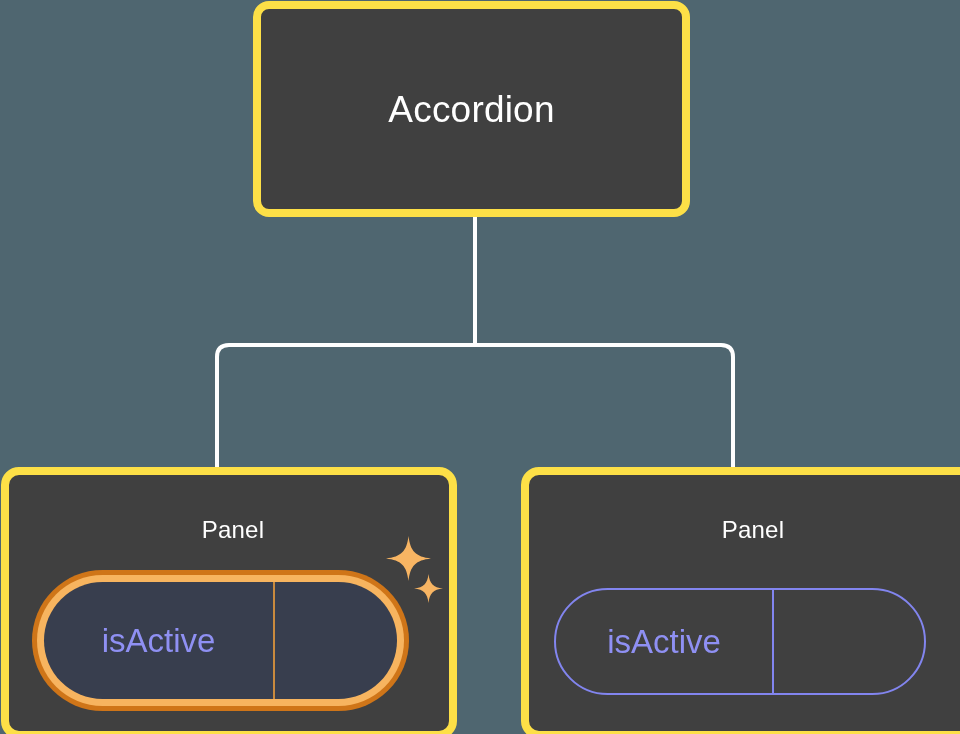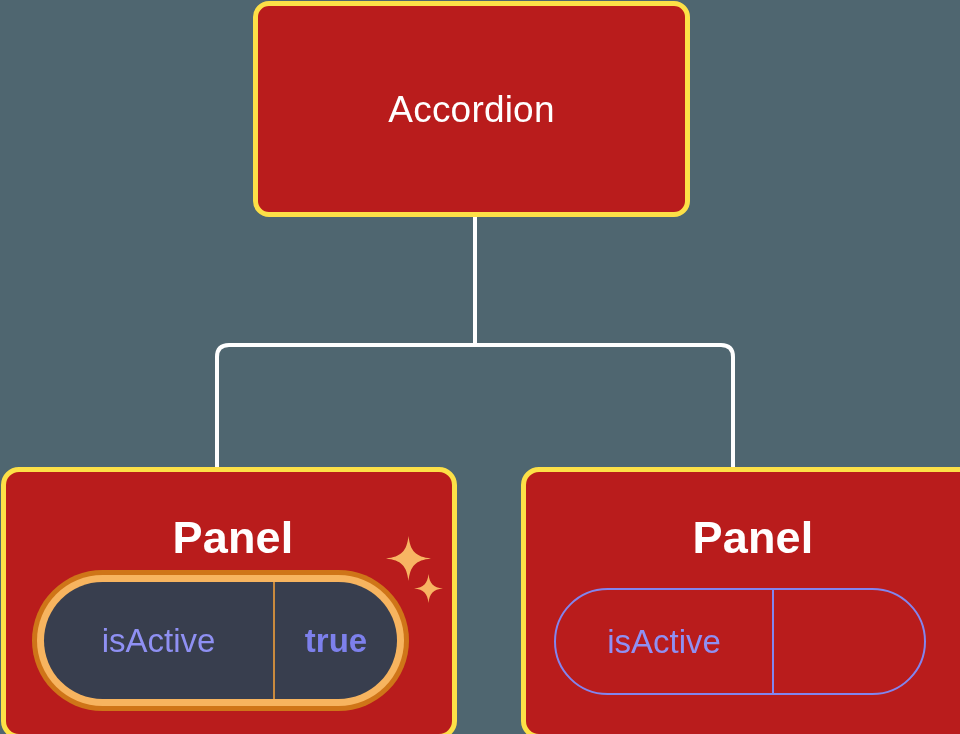--- a/index.html
+++ b/index.html
@@ -30,22 +30,22 @@
     top: 0;
     width: 960px;
     height: 734px;
     pointer-events: none;
   }
 
   
   .node {
     position: absolute;
     box-sizing: border-box;
-    background: #b91c1c;
-    border: 5px solid #fde047;
+    background: #404040;
+    border: 8px solid #fde047;
     border-radius: 16px;
     display: flex;
     flex-direction: column;
     align-items: center;
   }
 
   .node-root {
     left: 253px;
     top: 1px;
     width: 437px;
@@ -66,22 +66,22 @@
     width: 456px;
     height: 272px;
     padding-top: 43px;
     border-radius: 18px;
   }
   .node-panel-left  { left: 1px; }
   .node-panel-right { left: 521px; }
 
   .node-title-panel {
     color: #ffffff;
-    font-size: 45px;
-    font-weight: 700;
+    font-size: 24px;
+    font-weight: 400;
     line-height: 1;
     letter-spacing: 0.2px;
     margin-left: 8px;
   }
 
   .pill {
     box-sizing: border-box;
     display: flex;
     align-items: stretch;
     border-radius: 999px;
@@ -193,21 +193,20 @@
 
   <div class="node node-panel node-panel-left">
     <span class="node-title-panel">Panel</span>
   </div>
 
   <div class="pill-active-wrap">
     <div class="pill-active">
       <div class="pill-active-inner">
         <div class="pill-active-core">
           <span class="pill-key">isActive</span>
-          <span class="pill-val">true</span>
         </div>
       </div>
     </div>
   </div>
 
   <svg class="sparkle sparkle-big" viewBox="0 0 100 100">
     <path d="M50 0 C 54 34 66 46 100 50 C 66 54 54 66 50 100 C 46 66 34 54 0 50 C 34 46 46 34 50 0 Z" fill="#f8b563"></path>
   </svg>
   <svg class="sparkle sparkle-small" viewBox="0 0 100 100">
     <path d="M50 0 C 54 34 66 46 100 50 C 66 54 54 66 50 100 C 46 66 34 54 0 50 C 34 46 46 34 50 0 Z" fill="#f8b563"></path>

